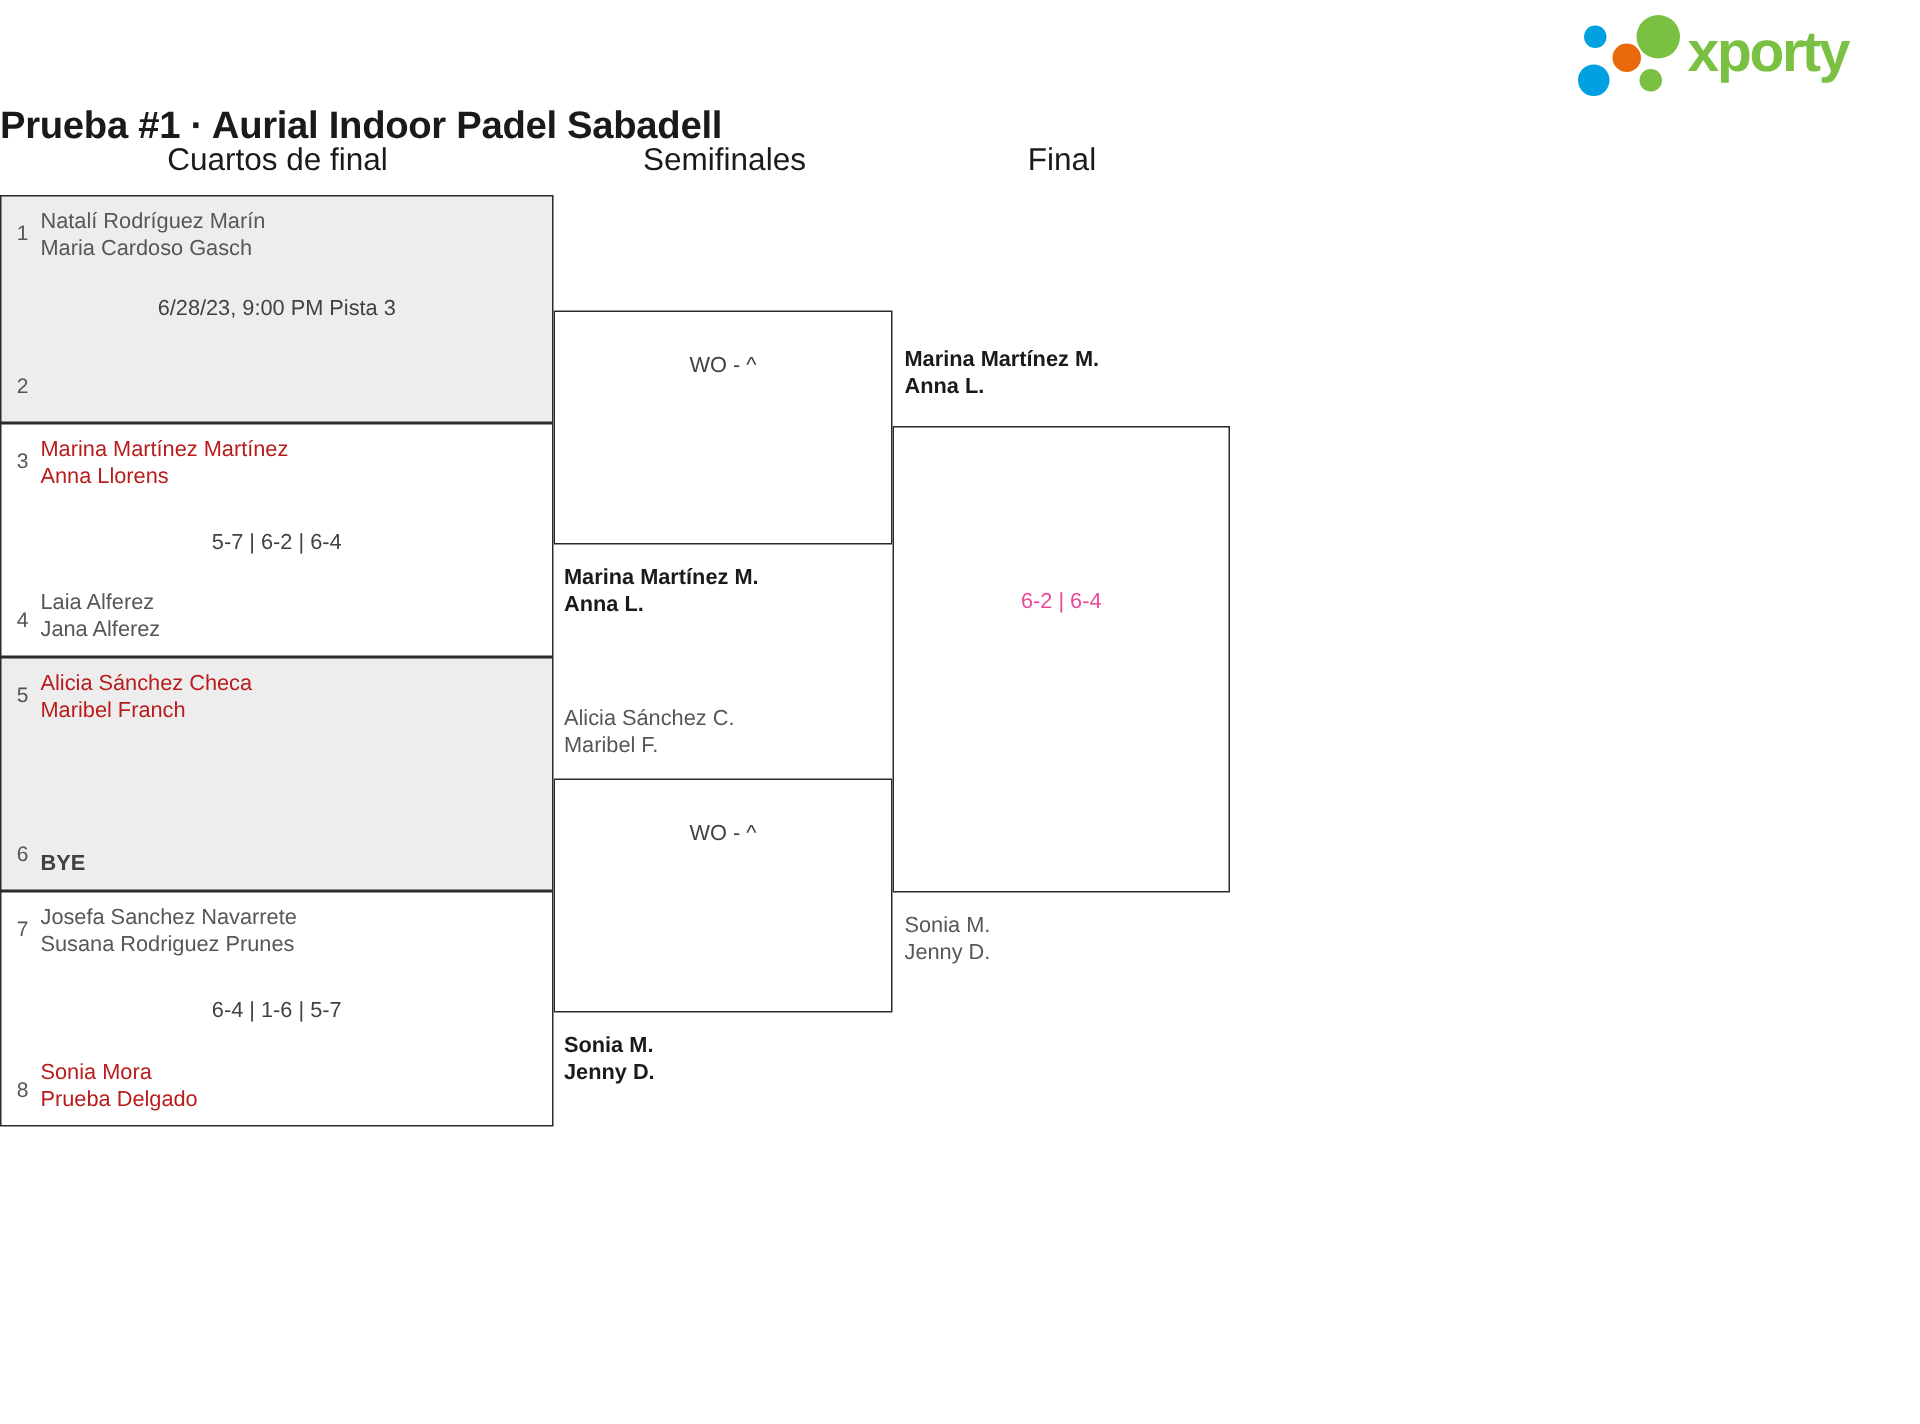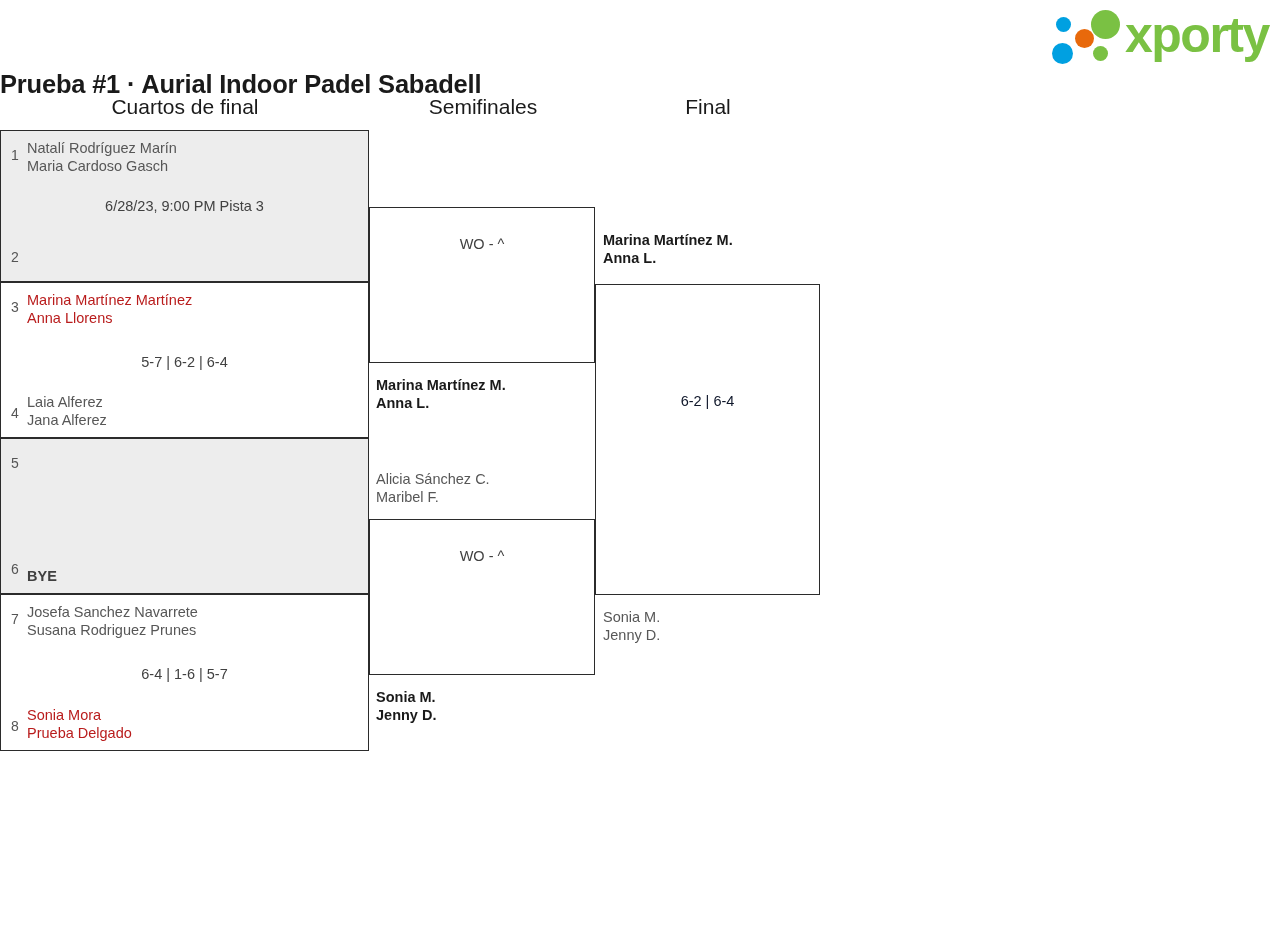--- a/index.html
+++ b/index.html
@@ -47,21 +47,21 @@
   }
   .dot { position: absolute; border-radius: 50%; }
   #dot-blue-top    { left: 4px;  top: 7px;  width: 15px; height: 15px; background: #00a0e1; }
   #dot-blue-bottom { left: 0px;  top: 33px; width: 21px; height: 21px; background: #00a0e1; }
   #dot-orange      { left: 23px; top: 19px; width: 19px; height: 19px; background: #e8690b; }
   #dot-green-large { left: 39px; top: 0px;  width: 29px; height: 29px; background: #7ac143; }
   #dot-green-small { left: 41px; top: 36px; width: 15px; height: 15px; background: #7ac143; }
   #logo-wordmark {
     position: absolute;
     left: 73px; top: -1px;
-    font-size: 50px;
+    font-size: 38px;
     font-weight: 700;
     letter-spacing: -1.5px;
     color: #7ac143;
     line-height: 58px;
   }
 
   
   .round-header {
     position: absolute;
     top: 96px;
@@ -180,21 +180,21 @@
     width: 100%; height: 100%;
     border: 1px solid #2b2b2b;
     box-sizing: border-box;
     background: #ffffff;
   }
   #final-score {
     position: absolute;
     left: 0; right: 0; top: 108px;
     text-align: center;
     font-size: 14.5px;
-    color: #0f172a;
+    color: #ec4899;
     line-height: 18px;
   }
   .final-team {
     position: absolute;
     left: 8px;
     font-size: 14.5px;
     line-height: 18px;
     white-space: nowrap;
   }
   .final-team .line { display: block; }
@@ -252,20 +252,24 @@
     <div class="score" style="top:70px">5-7 | 6-2 | 6-4</div>
     <div class="seed seed-bottom">4</div>
     <div class="team team-bottom loser">
       <span class="line">Laia Alferez</span>
       <span class="line">Jana Alferez</span>
     </div>
   </div>
 
   <div class="qf-match shaded" id="qf-match-2">
     <div class="seed seed-top">5</div>
+    <div class="team team-top winner">
+      <span class="line">Alicia Sánchez Checa</span>
+      <span class="line">Maribel Franch</span>
+    </div>
     <div class="score" style="top:70px"></div>
     <div class="seed seed-bottom">6</div>
     <div class="team team-bottom bye">
       <span class="line">BYE</span>
     </div>
   </div>
 
   <div class="qf-match plain" id="qf-match-3">
     <div class="seed seed-top">7</div>
     <div class="team team-top loser">

